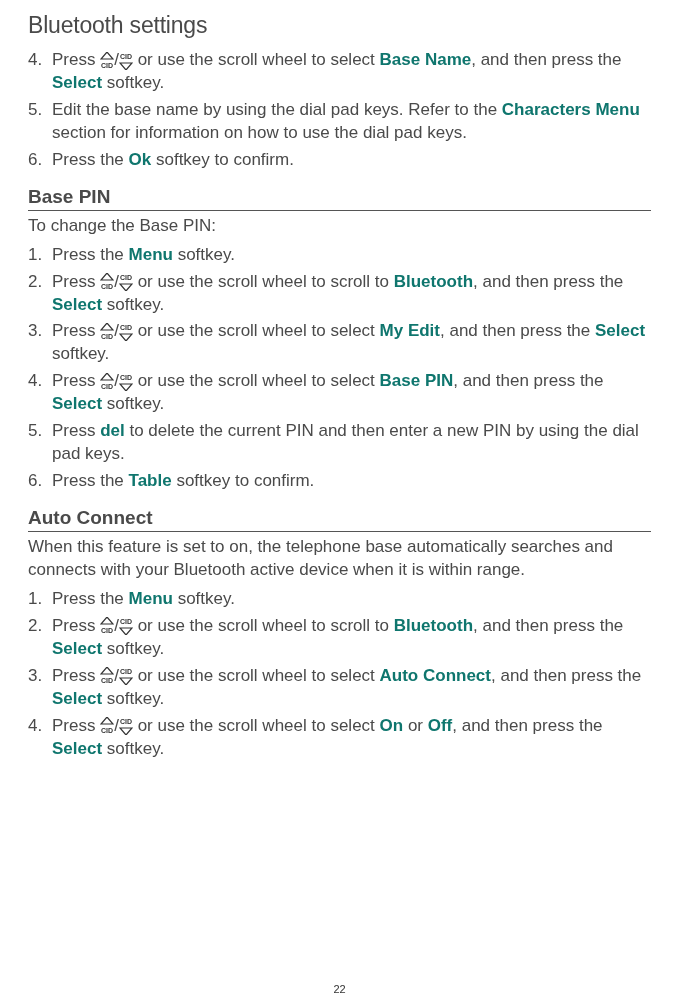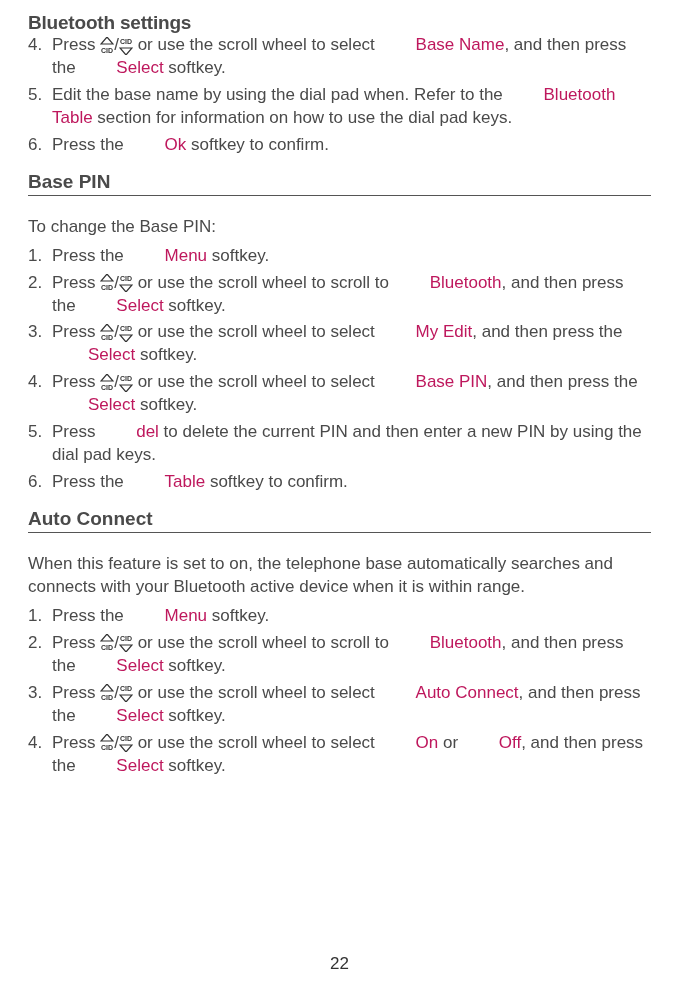--- a/index.html
+++ b/index.html
@@ -6,66 +6,67 @@
     body {
       font-family: Arial, Helvetica, sans-serif;
       background: #fff;
       color: #333;
       width: 679px;
       height: 1001px;
       padding: 12px 28px 20px 28px;
       position: relative;
     }
     .page-title {
-      font-size: 19px;
-      font-weight: bold;
+      font-size: 23px;
+      font-weight: normal;
       color: #4a4a4a;
+      margin-bottom: 10px;
       letter-spacing: -0.2px;
     }
     .ol-item {
       display: flex;
       font-size: 17px;
       color: #4a4a4a;
       line-height: 1.35;
       margin-bottom: 4px;
     }
     .ol-num {
       width: 24px;
       flex-shrink: 0;
     }
     .ol-text { flex: 1; }
-    .bold { font-weight: normal; color: #be185d; margin-left: 36px; }
+    .bold { font-weight: bold; color: #0f766e; }
     .section-heading {
       font-size: 19px;
       font-weight: bold;
       color: #4a4a4a;
       margin-top: 14px;
       margin-bottom: 3px;
       border-bottom: 1px solid #555;
       padding-bottom: 2px;
     }
     .intro {
       font-size: 17px;
       color: #4a4a4a;
       line-height: 1.35;
-      margin-top: 20px;
+      margin-top: 4px;
       margin-bottom: 6px;
     }
     .cid-icon {
       display: inline-block;
       vertical-align: middle;
       margin: 0 0px;
       height: 18px;
     }
     .page-number {
       position: absolute;
-      bottom: 27px;
+      bottom: 6px;
       left: 50%;
       transform: translateX(-50%);
-      font-size: 17px;
+      font-size: 11px;
       color: #333;
     }
   </style>
 </head>
 <body>
 
 <div class="page-title">Bluetooth settings</div>
 
 <div>
   <div class="ol-item">
@@ -76,21 +77,21 @@
           <text x="7" y="16" font-size="7" font-weight="bold" text-anchor="middle" fill="#333">CID</text>
         </svg><span>/</span><svg class="cid-icon" width="14" height="18" viewBox="0 0 14 18">
           <text x="7" y="7" font-size="7" font-weight="bold" text-anchor="middle" fill="#333">CID</text>
           <polygon points="7,18 13,11 1,11" fill="none" stroke="#333" stroke-width="1.2"></polygon>
         </svg><span> or use the scroll wheel to select </span><span class="bold">Base Name</span><span>, and then press the </span><span class="bold">Select</span><span> softkey.</span>
     </div>
   </div>
   <div class="ol-item">
     <div class="ol-num">5.</div>
     <div class="ol-text">
-      <span>Edit the base name by using the dial pad when. Refer to the </span><span class="bold">Bluetooth Table</span><span> section for information on how to use the dial pad keys.</span>
+      <span>Edit the base name by using the dial pad keys. Refer to the </span><span class="bold">Characters Menu</span><span> section for information on how to use the dial pad keys.</span>
     </div>
   </div>
   <div class="ol-item">
     <div class="ol-num">6.</div>
     <div class="ol-text">
       <span>Press the </span><span class="bold">Ok</span><span> softkey to confirm.</span>
     </div>
   </div>
 </div>
 

